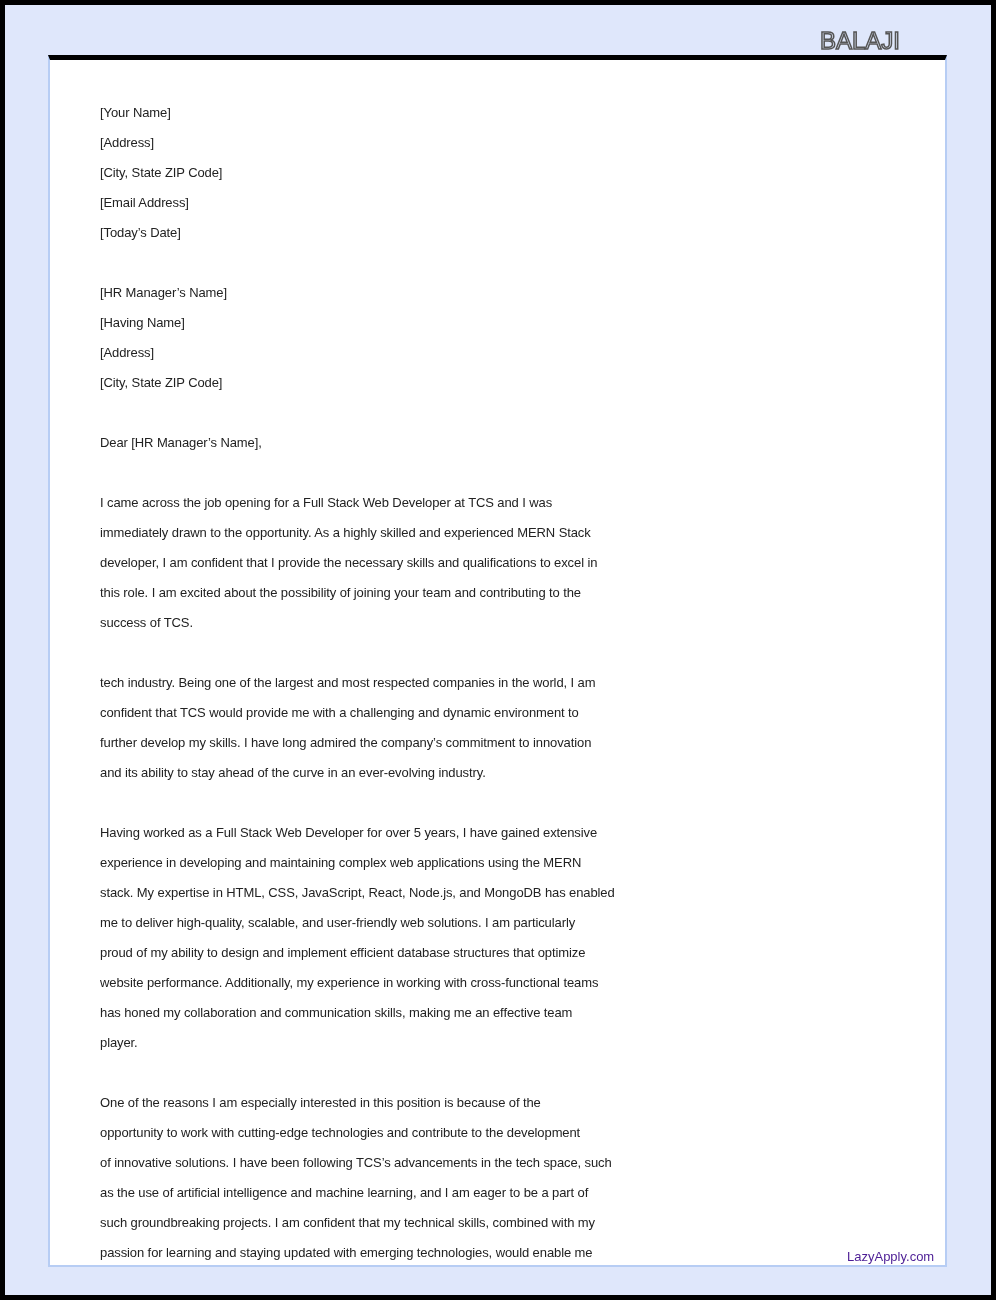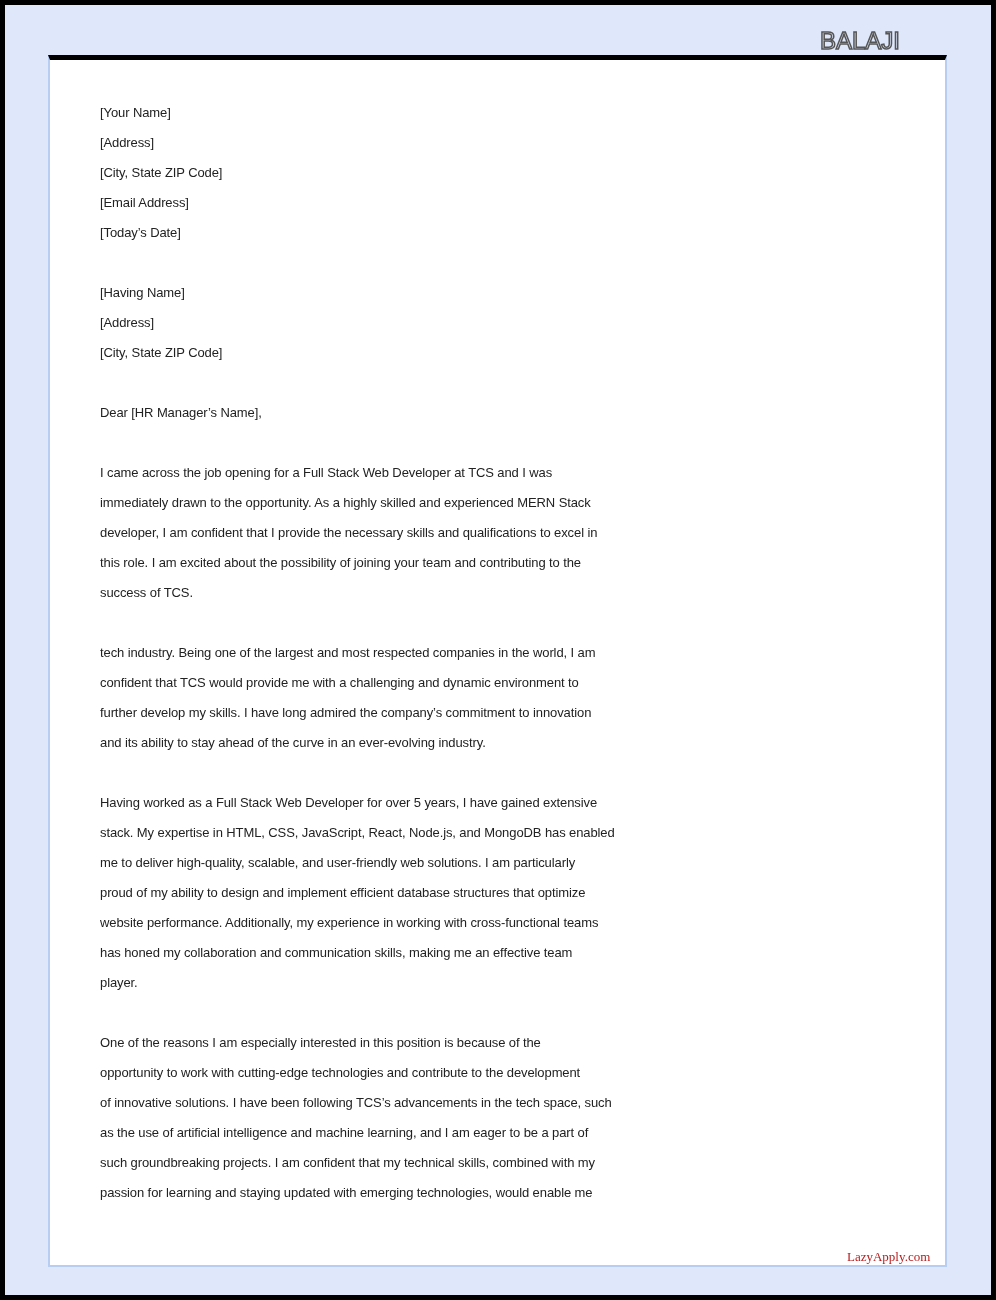--- a/index.html
+++ b/index.html
@@ -24,40 +24,41 @@
   }
   .text {
     position: absolute; left: 95px; top: 93px; width: 820px;
     color: #222; font-size: 13px; line-height: 30px;
     font-family: "Liberation Sans", sans-serif; letter-spacing: -0.1px;
   }
   .line { white-space: nowrap; height: 30px; }
   .gap { height: 30px; }
   .watermark {
     position: absolute; left: 842px; top: 1244px;
-    font-size: 13px; color: #b91c1c; font-family: Liberation Serif, serif;
+    font-size: 13px; color: #4c1d95; font-family: Liberation Sans, sans-serif;
   }
 </style>
 </head>
 <body>
 
 <div class="canvas">
   <div class="brand">BALAJI</div>
   <div class="page"></div>
 
   <div class="text">
     <div>
       <div class="line">[Your Name]</div>
       <div class="line">[Address]</div>
       <div class="line">[City, State ZIP Code]</div>
       <div class="line">[Email Address]</div>
       <div class="line">[Today’s Date]</div>
     </div>
     <div class="gap"></div>
     <div>
+      <div class="line">[HR Manager’s Name]</div>
       <div class="line">[Having Name]</div>
       <div class="line">[Address]</div>
       <div class="line">[City, State ZIP Code]</div>
     </div>
     <div class="gap"></div>
     <div class="line">Dear [HR Manager’s Name],</div>
     <div class="gap"></div>
     <div>
       <div class="line">I came across the job opening for a Full Stack Web Developer at TCS and I was</div>
       <div class="line">immediately drawn to the opportunity. As a highly skilled and experienced MERN Stack</div>
@@ -68,20 +69,21 @@
     <div class="gap"></div>
     <div>
       <div class="line">tech industry. Being one of the largest and most respected companies in the world, I am</div>
       <div class="line">confident that TCS would provide me with a challenging and dynamic environment to</div>
       <div class="line">further develop my skills. I have long admired the company’s commitment to innovation</div>
       <div class="line">and its ability to stay ahead of the curve in an ever-evolving industry.</div>
     </div>
     <div class="gap"></div>
     <div>
       <div class="line">Having worked as a Full Stack Web Developer for over 5 years, I have gained extensive</div>
+      <div class="line">experience in developing and maintaining complex web applications using the MERN</div>
       <div class="line">stack. My expertise in HTML, CSS, JavaScript, React, Node.js, and MongoDB has enabled</div>
       <div class="line">me to deliver high-quality, scalable, and user-friendly web solutions. I am particularly</div>
       <div class="line">proud of my ability to design and implement efficient database structures that optimize</div>
       <div class="line">website performance. Additionally, my experience in working with cross-functional teams</div>
       <div class="line">has honed my collaboration and communication skills, making me an effective team</div>
       <div class="line">player.</div>
     </div>
     <div class="gap"></div>
     <div>
       <div class="line">One of the reasons I am especially interested in this position is because of the</div>

